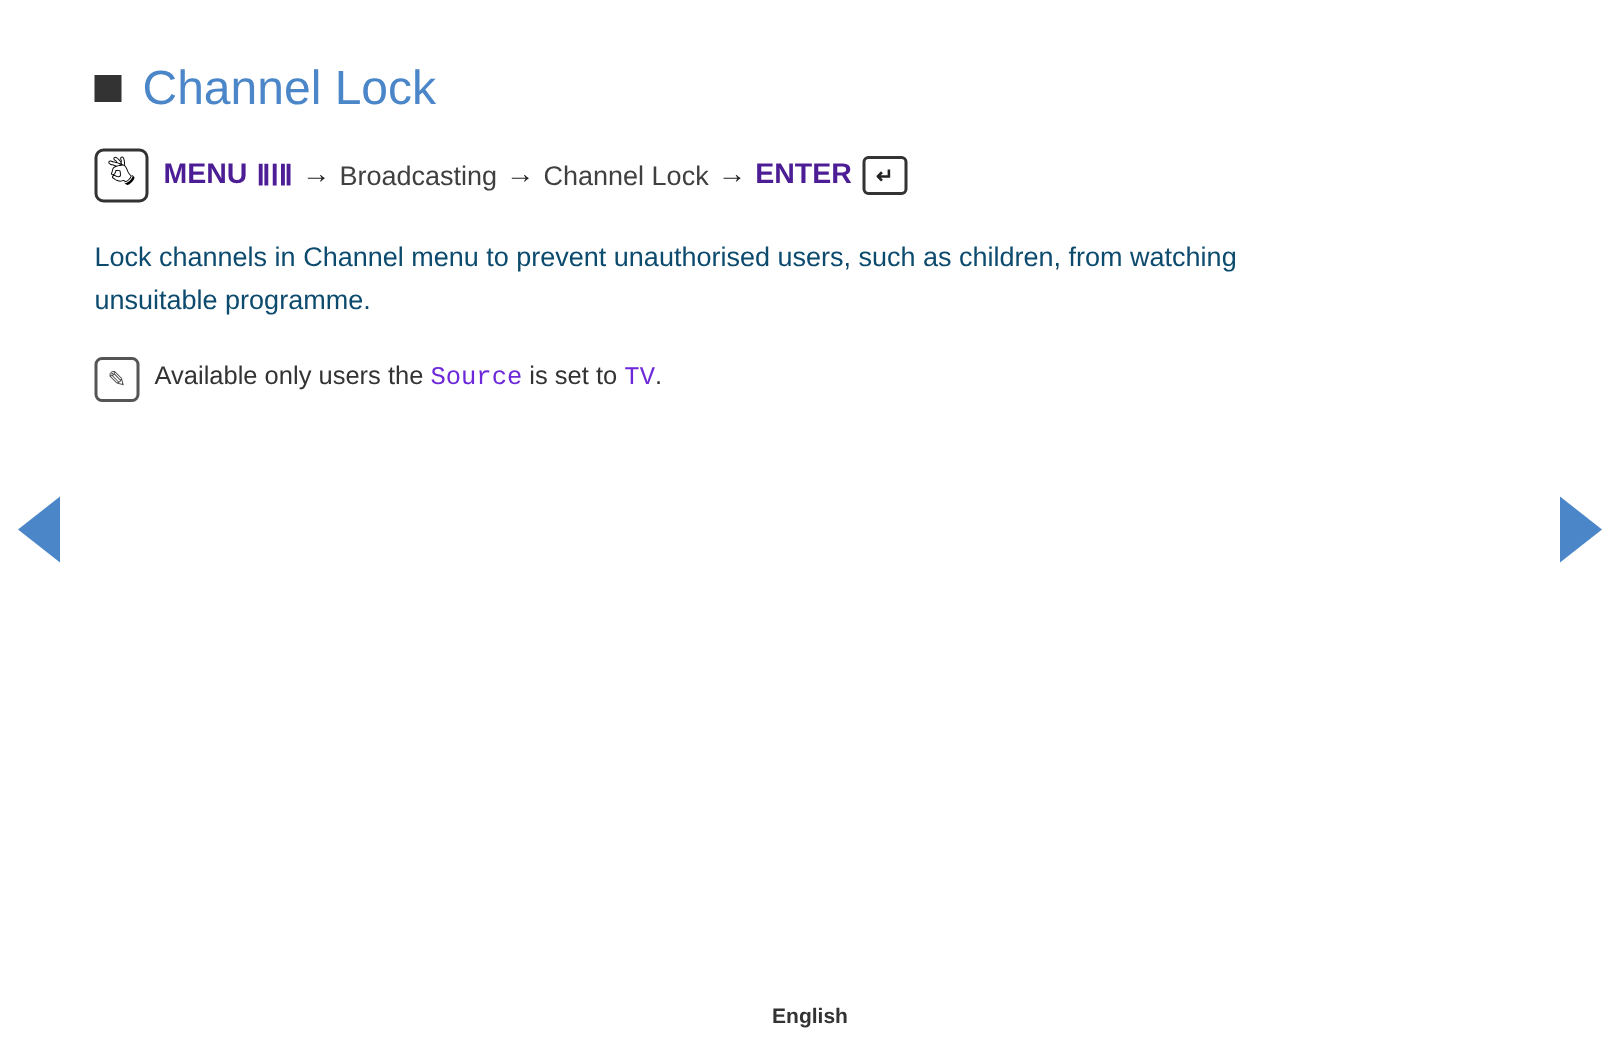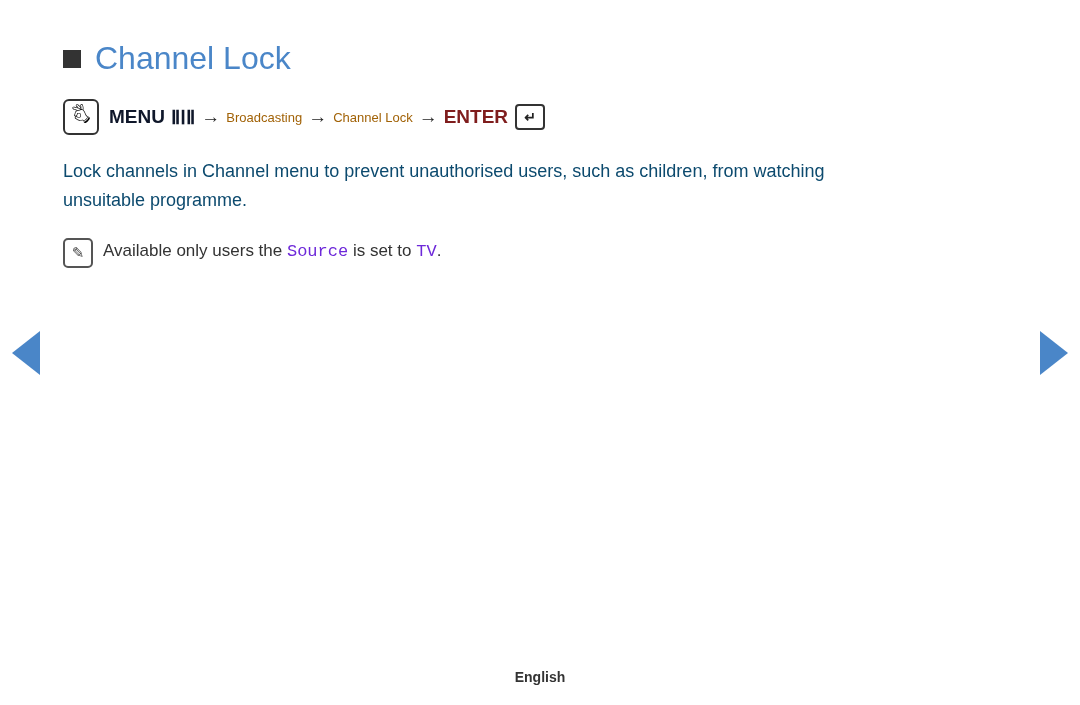--- a/index.html
+++ b/index.html
@@ -58,38 +58,38 @@
       width: 36px;
       height: 36px;
       border: 2px solid #333;
       border-radius: 6px;
       font-size: 18px;
       margin-right: 4px;
     }
 
     .menu-label {
       font-weight: 700;
-      color: #0f172a;
+      color: #4c1d95;
       font-size: 19px;
     }
 
     .arrow {
       color: #222;
       font-size: 19px;
       font-weight: 400;
     }
 
     .menu-link {
-      color: #a16207;
-      font-size: 13px;
+      color: #404040;
+      font-size: 18px;
     }
 
     .enter-label {
       font-weight: 700;
-      color: #7f1d1d;
+      color: #4c1d95;
       font-size: 19px;
     }
 
     .enter-icon {
       display: inline-flex;
       align-items: center;
       justify-content: center;
       width: 30px;
       height: 26px;
       border: 2px solid #333;

